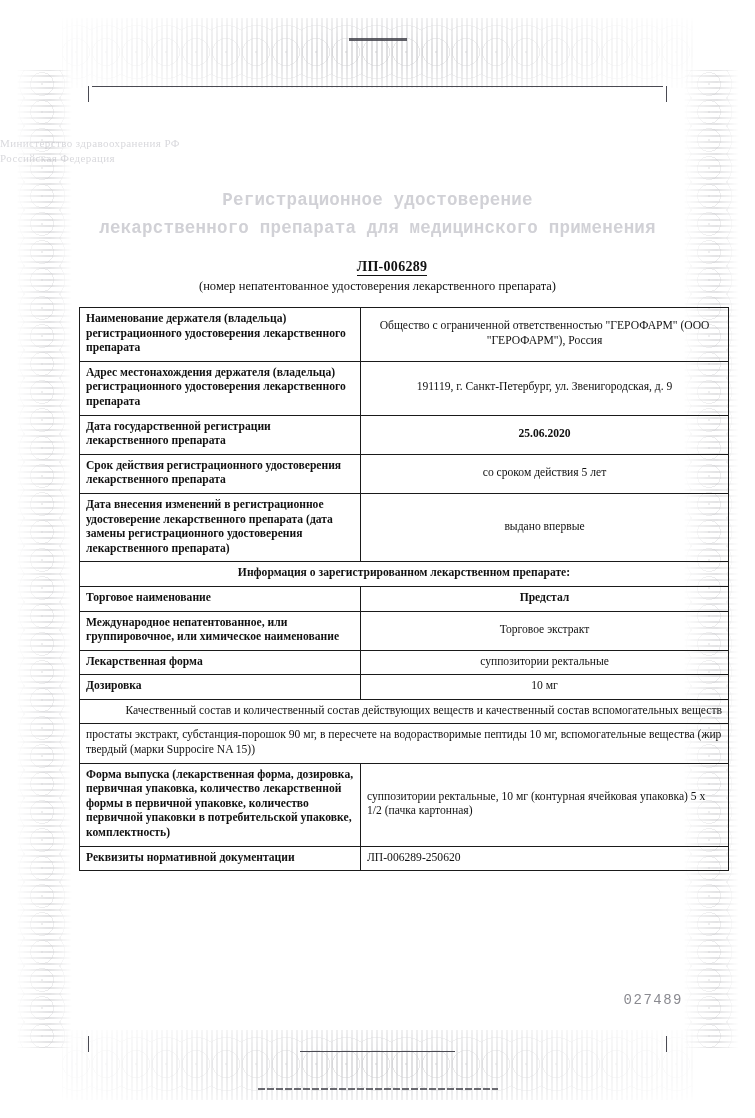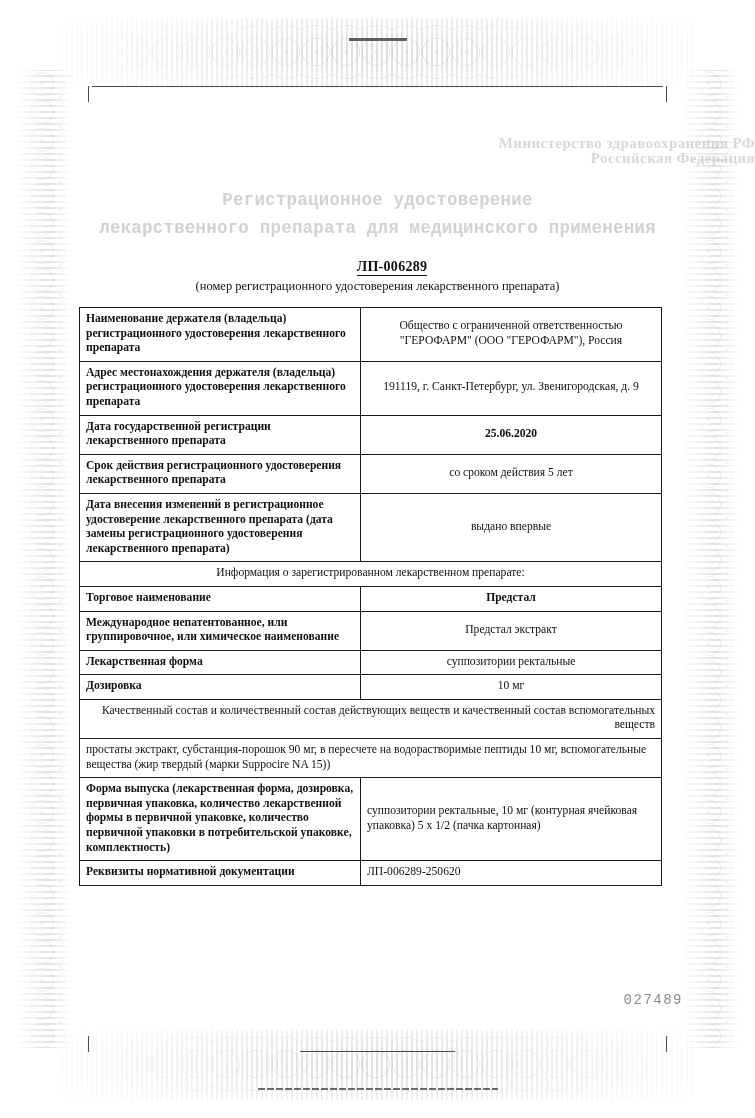--- a/index.html
+++ b/index.html
@@ -88,28 +88,27 @@
     position: absolute;
     left: 0; top: 0;
     width: 755px;
     height: 1118px;
   }
 
   .ministry-header {
     position: absolute;
     left: 0; right: 0;
     top: 136px;
-    text-align: right;
-    font-size: 15px;
+    text-align: left;
+    font-size: 11px;
     line-height: 15px;
     color: #b9b9c0;
     opacity: .55;
     letter-spacing: .4px;
     filter: blur(.35px);
-    font-weight: bold;
   }
 
   .doc-title {
     position: absolute;
     left: 0; right: 0;
     top: 186px;
     text-align: center;
     font-size: 17.5px;
     line-height: 28px;
     font-weight: 700;
@@ -138,21 +137,21 @@
     top: 279px;
     text-align: center;
     font-size: 12.5px;
   }
 
   
   table.doc {
     position: absolute;
     left: 79px;
     top: 307px;
-    width: 583px;
+    width: 650px;
     border-collapse: collapse;
     table-layout: fixed;
   }
   table.doc td {
     border: 1px solid #1a1a1a;
     padding: 4px 6px 5px 6px;
     vertical-align: middle;
     font-size: 11.6px;
     line-height: 14.6px;
   }
@@ -162,21 +161,21 @@
     text-align: left;
   }
   td.value {
     text-align: center;
     font-weight: 400;
   }
   td.value.bold { font-weight: 700; }
   td.value.left { text-align: left; }
   td.section {
     text-align: center;
-    font-weight: 400;
+    font-weight: 700;
     font-size: 12px;
     padding: 4px 6px;
   }
   td.full-label {
     font-weight: 400;
     text-align: right;
   }
   td.full-text {
     font-weight: 400;
     text-align: left;
@@ -230,21 +229,21 @@
   </div>
 
   <div class="doc-title">
     <div>Регистрационное удостоверение</div>
     <div>лекарственного препарата для медицинского применения</div>
   </div>
 
   <div class="reg-number">
     <span>ЛП-006289</span>
   </div>
-  <div class="reg-caption">(номер регистрационного удостоверения лекарственного препарата)</div>
+  <div class="reg-caption">(номер непатентованное удостоверения лекарственного препарата)</div>
 
   <table class="doc">
     <tbody>
       <tr>
         <td class="label">Наименование держателя (владельца) регистрационного удостоверения лекарственного препарата</td>
         <td class="value">Общество с ограниченной ответственностью "ГЕРОФАРМ" (ООО "ГЕРОФАРМ"), Россия</td>
       </tr>
       <tr>
         <td class="label">Адрес местонахождения держателя (владельца) регистрационного удостоверения лекарственного препарата</td>
         <td class="value">191119, г. Санкт-Петербург, ул. Звенигородская, д. 9</td>
@@ -265,21 +264,21 @@
       <tr>
         <td class="section" colspan="2">Информация о зарегистрированном лекарственном препарате:</td>
       </tr>
 
       <tr>
         <td class="label">Торговое наименование</td>
         <td class="value bold">Предстал</td>
       </tr>
       <tr>
         <td class="label">Международное непатентованное, или группировочное, или химическое наименование</td>
-        <td class="value">Предстал экстракт</td>
+        <td class="value">Торговое экстракт</td>
       </tr>
       <tr>
         <td class="label">Лекарственная форма</td>
         <td class="value">суппозитории ректальные</td>
       </tr>
       <tr>
         <td class="label">Дозировка</td>
         <td class="value">10 мг</td>
       </tr>
 

